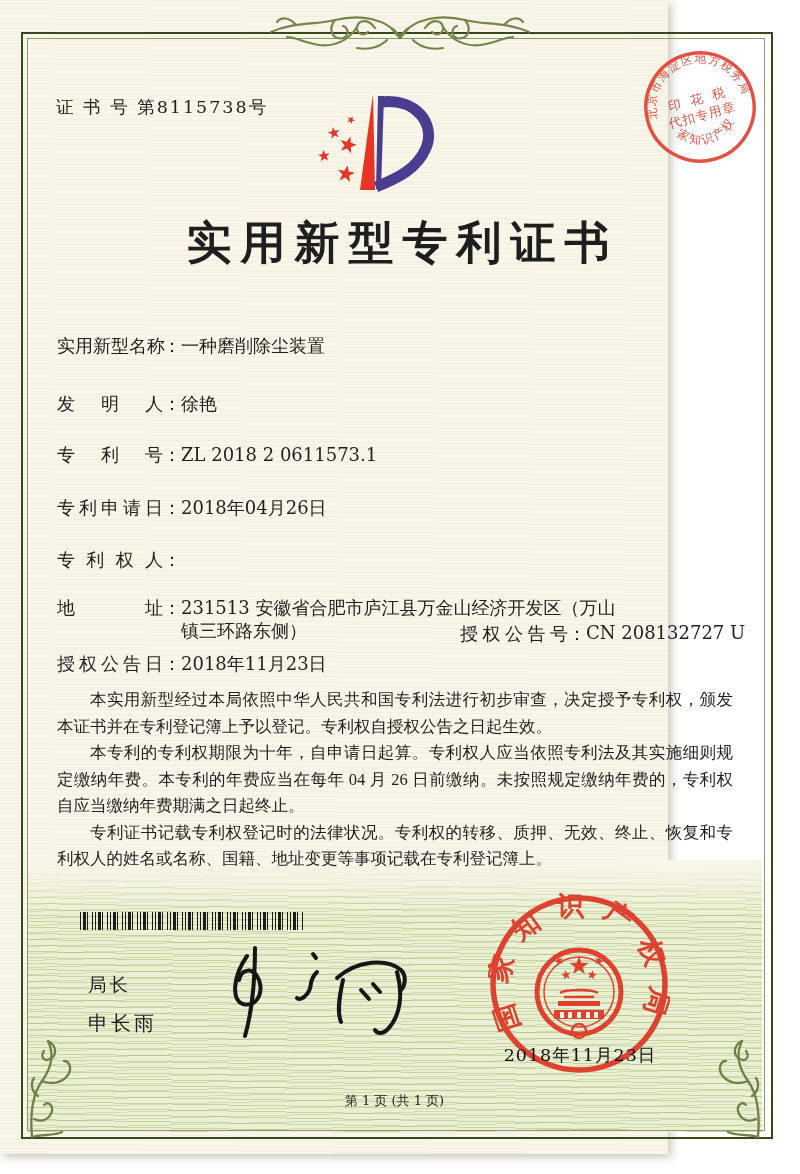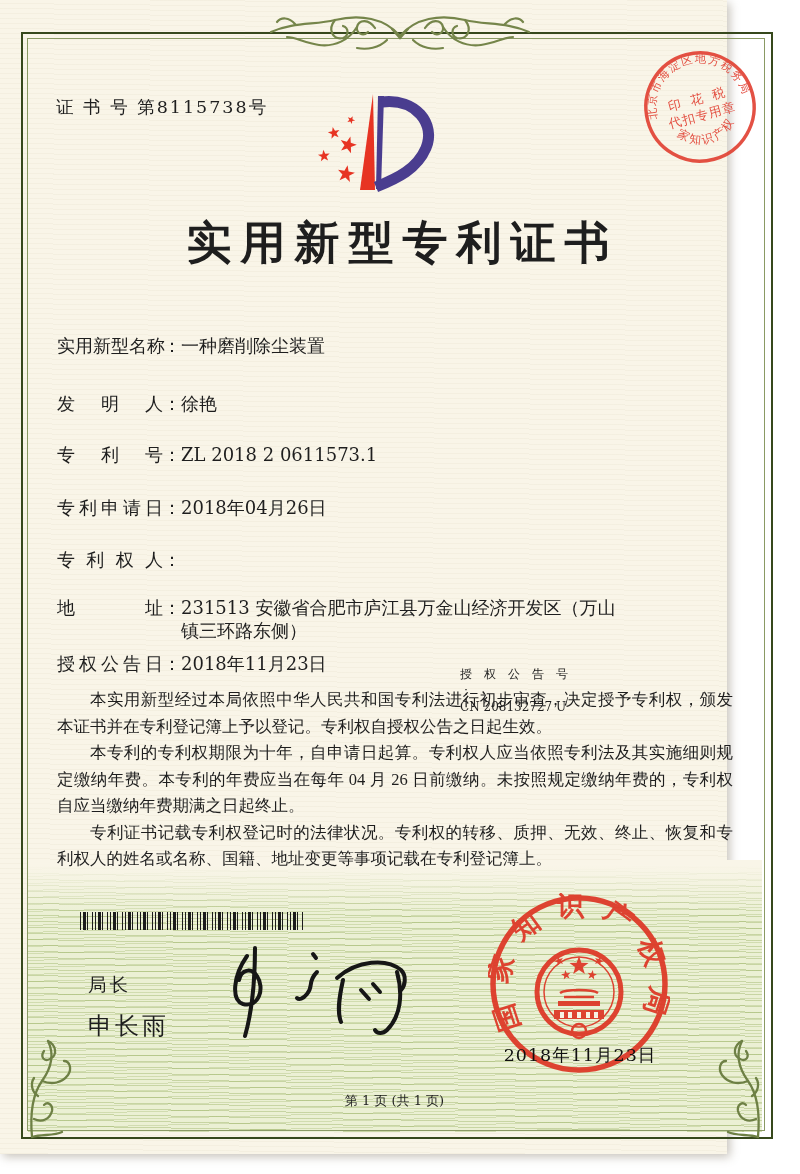--- a/index.html
+++ b/index.html
@@ -1,18 +1,18 @@
 <!DOCTYPE html>
 <html><head>
 <meta charset="utf-8">
 <style>
   html,body{margin:0;padding:0;}
   .page{position:relative;width:800px;height:1174px;background:#ffffff;overflow:hidden;
         font-family:"DejaVu Serif","Liberation Serif",serif;color:#1e1e1e;}
-  .paper{position:absolute;left:0;top:0;width:727px;height:1154px;background:#f9f5e8;
+  .paper{position:absolute;left:0;top:0;width:668px;height:1154px;background:#f9f5e8;
          background-image:repeating-linear-gradient(0.6deg,rgba(176,162,120,0.07) 0 1px,transparent 1px 5px);
          box-shadow:3px 3px 9px rgba(110,100,80,.38);}
   .frame-outer{position:absolute;left:21px;top:32px;width:748px;height:1103px;border:2.5px solid #36481c;}
   .frame-inner{position:absolute;left:27px;top:38px;width:736px;height:1091px;border:1px solid #8a9a64;}
   .guilloche{position:absolute;left:28px;top:860px;width:734px;height:272px;background-color:#ebf0d4;
       background-image:
         repeating-linear-gradient(1deg,rgba(141,168,82,0.38) 0 1px,transparent 1px 6px),
         repeating-linear-gradient(-1.4deg,rgba(141,168,82,0.28) 0 1px,transparent 1px 7px);}
   .guilloche .fade{position:absolute;left:0;top:0;width:100%;height:55px;
       background:linear-gradient(to bottom,#f9f5e8 10%,rgba(249,245,232,0));}
@@ -21,31 +21,31 @@
   .logo{position:absolute;left:316px;top:90px;z-index:2;}
   .title{position:absolute;left:0;top:213px;width:789px;text-align:center;font-size:45px;
          font-weight:600;letter-spacing:9px;z-index:2;padding-left:8px;}
   .field-row{position:absolute;left:57px;display:flex;font-size:18px;line-height:24px;z-index:2;}
   .f-label{display:inline-block;width:106px;text-align:justify;text-align-last:justify;white-space:nowrap;}
   .f-colon{display:inline-block;}
   .f-value{white-space:nowrap;}
   .f-value.wrap{white-space:normal;width:452px;line-height:23px;}
   .row1{top:334px}.row2{top:392px}.row3{top:443px}.row4{top:496px}.row5{top:548px}
   .row6{top:596px}.row7{top:652px}
-  .grant-group{position:absolute;left:460px;top:666px;display:flex;font-size:12px;z-index:2;flex-direction:column;}
+  .grant-group{position:absolute;left:460px;top:622px;display:flex;font-size:18px;z-index:2;}
   .grant-group .f-label{width:108px;}
   .paragraphs{position:absolute;left:57px;top:687px;width:676px;font-size:16.5px;line-height:26.5px;
       text-align:justify;z-index:2;font-family:Liberation Serif, serif;}
   .paragraphs p{margin:0;text-indent:2em;}
   .barcode{position:absolute;left:80px;top:912px;width:224px;height:18px;z-index:2;
       background-image:repeating-linear-gradient(90deg,#1c1c1c 0 1.5px,transparent 1.5px 3.5px,
         #1c1c1c 3.5px 6.5px,transparent 6.5px 7.5px,#1c1c1c 7.5px 8.5px,transparent 8.5px 12px,
         #1c1c1c 12px 13px,transparent 13px 15px);}
   .director-title{position:absolute;left:88px;top:972px;font-size:18.5px;letter-spacing:3px;z-index:2;text-align:center;}
-  .director-name{position:absolute;left:88px;top:1010px;font-size:24px;letter-spacing:3px;z-index:2;}
+  .director-name{position:absolute;left:88px;top:1010px;font-size:20px;letter-spacing:3px;z-index:2;}
   .signature{position:absolute;left:215px;top:942px;z-index:3;}
   .seal{position:absolute;left:488px;top:893px;z-index:4;}
   .seal-date{position:absolute;left:494px;top:1043px;width:172px;text-align:center;font-size:17.5px;
       color:#101010;z-index:5;letter-spacing:1px;}
   .stamp{position:absolute;left:641px;top:48px;z-index:5;transform:rotate(-15deg);}
   .footer{position:absolute;left:0;top:1092px;width:789px;text-align:center;font-size:13px;z-index:2;}
   svg text{font-family:"DejaVu Serif","Liberation Serif",serif;}
 </style>
 </head>
 <body>

